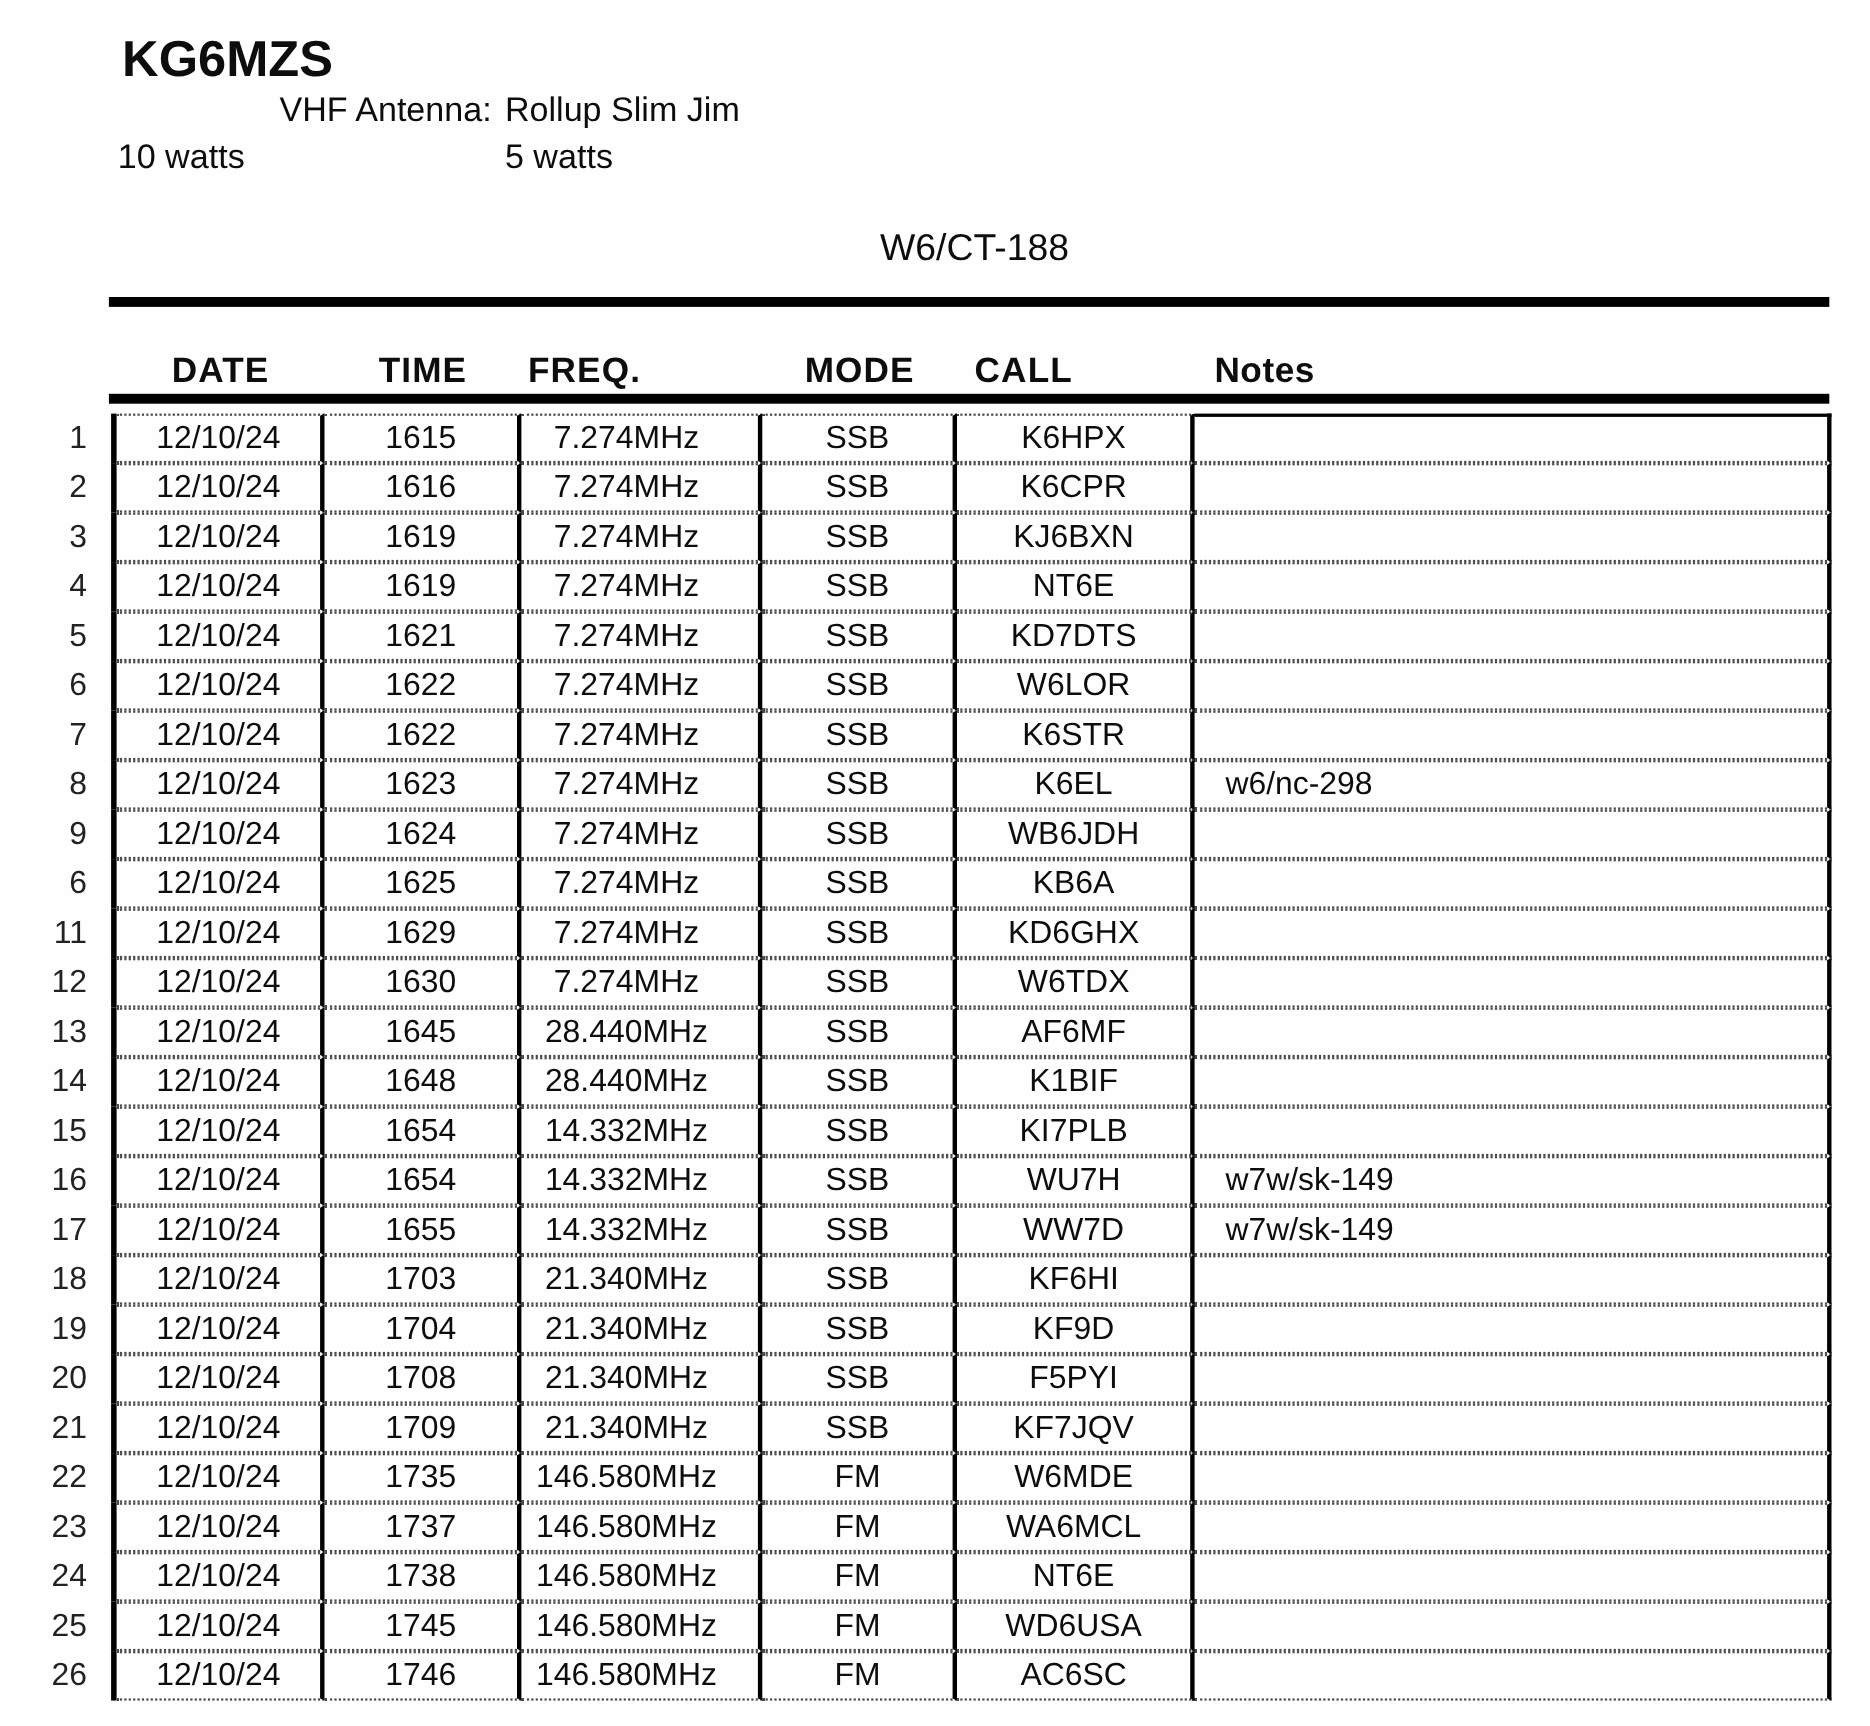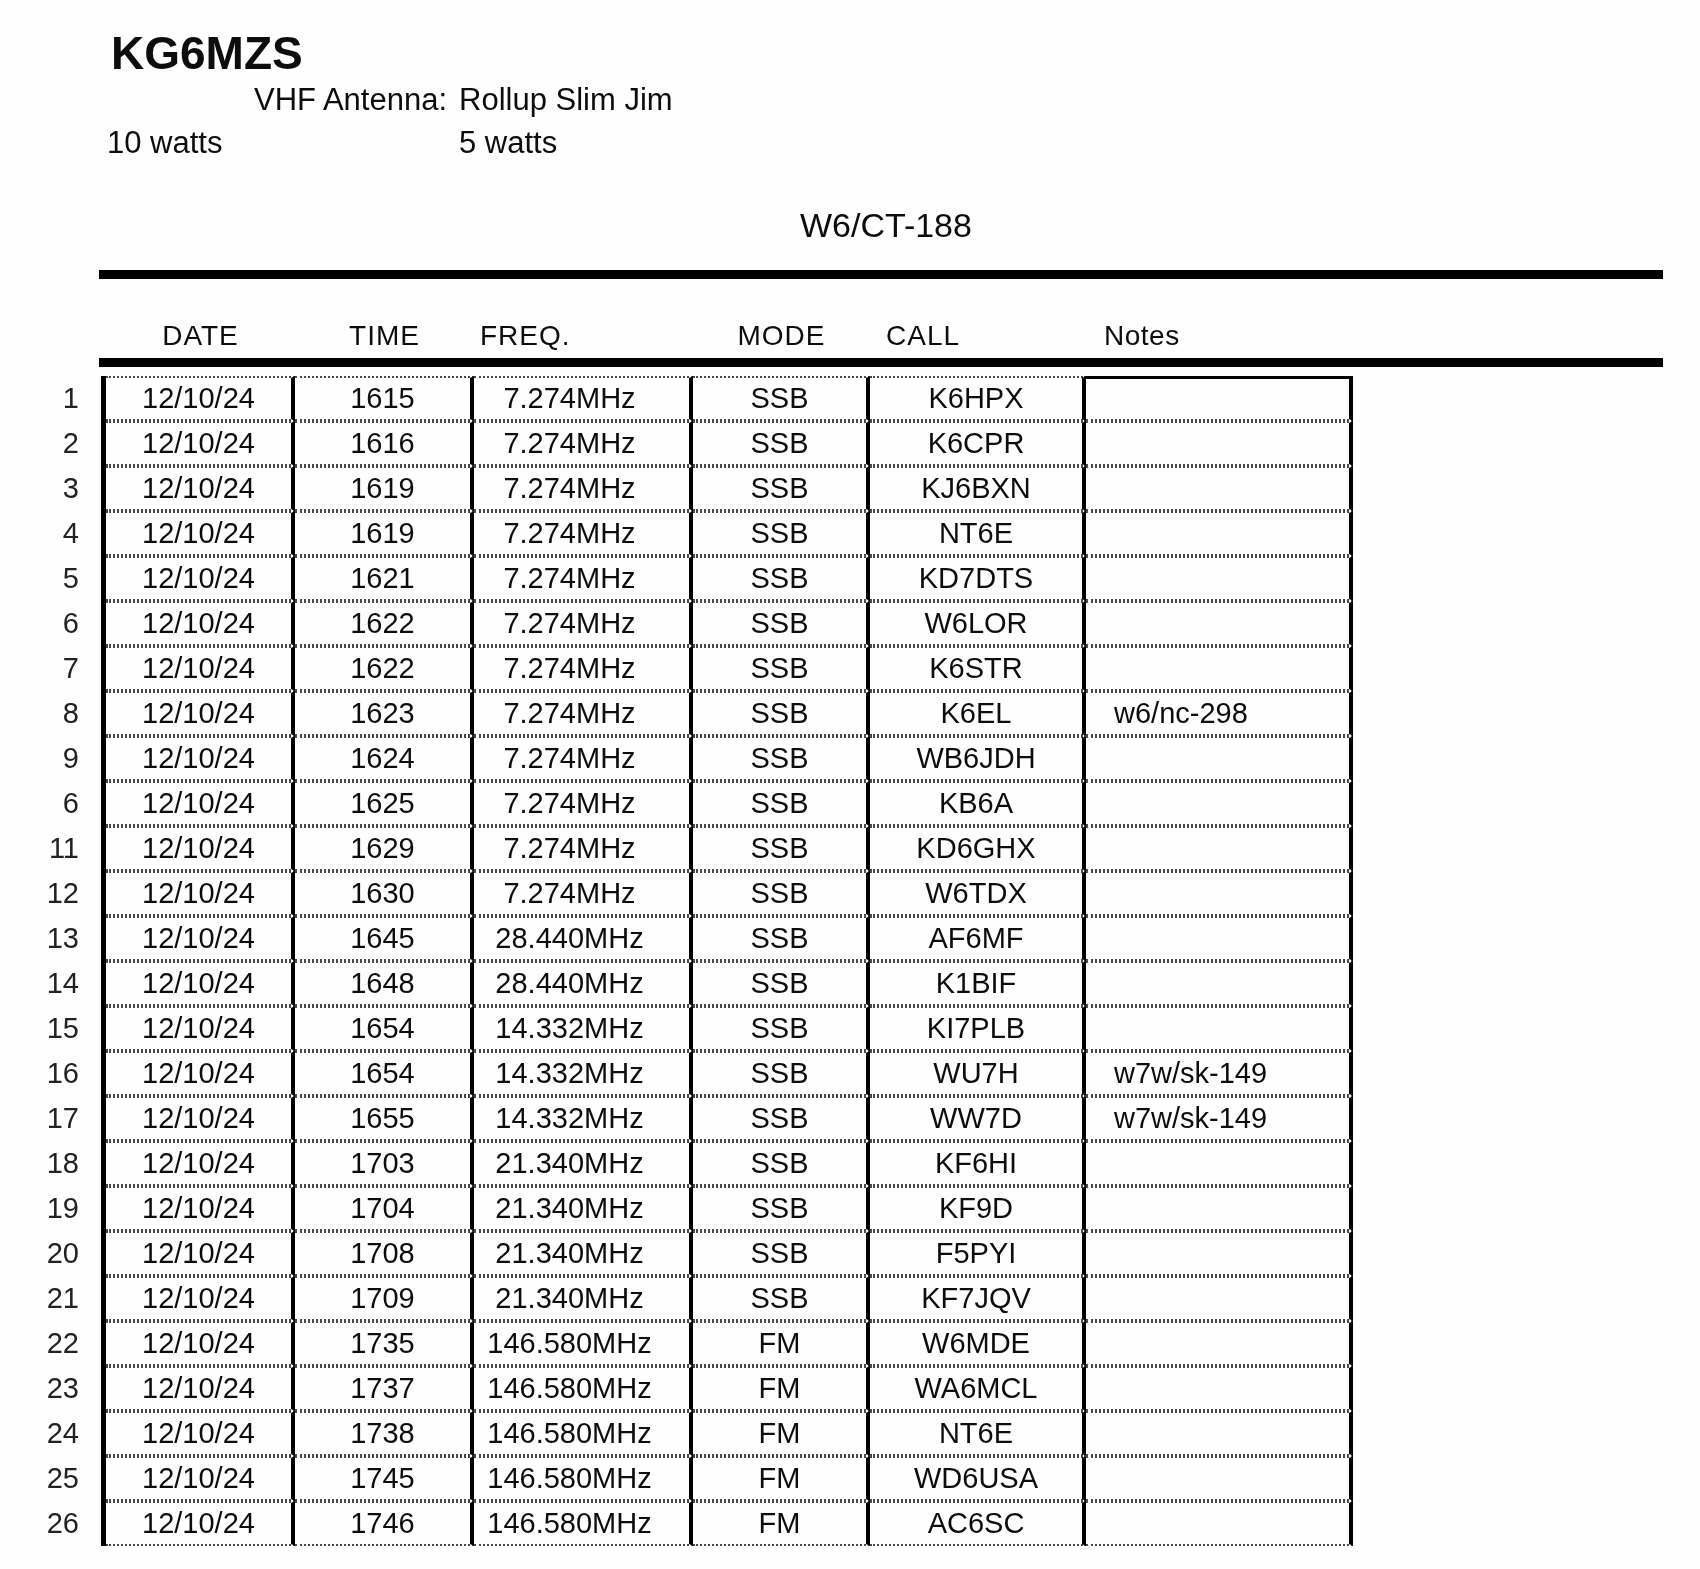--- a/index.html
+++ b/index.html
@@ -78,22 +78,23 @@
   .rule-colhead { top: 358px; }
 
   
   .colheads {
     position: absolute;
     left: 106px;
     top: 318px;
     width: 1559px;
     display: grid;
     grid-template-columns: 189px 179px 219px 177px 216px 1fr;
-    font-size: 28px;
+    font-size: 32px;
     line-height: 36px;
+    font-weight: bold;
   }
   .colhead { white-space: nowrap; letter-spacing: 1px; }
   .ch-center { text-align: center; }
   .ch-freq  { text-align: left; padding-left: 6px; }
   .ch-call  { text-align: left; padding-left: 16px; }
   .ch-notes { text-align: left; padding-left: 18px; letter-spacing: 0.5px; }
 
   
   .logtable {
     position: absolute;
@@ -105,21 +106,21 @@
   .rownum {
     width: 79px;
     text-align: right;
     font-size: 29px;
     line-height: 45px;
     height: 45px;
     color: #222;
   }
   .rowbox {
     margin-left: 22px;
-    width: 1252px;
+    width: 1564px;
     display: grid;
     grid-template-columns: 189px 179px 219px 177px 216px 1fr;
     border-left: 5px solid #000;
   }
   .cell {
     height: 45px;
     line-height: 41px;
     font-size: 29px;
     border-top: 2px dotted #4a4a4a;
     border-bottom: 2px dotted #4a4a4a;

